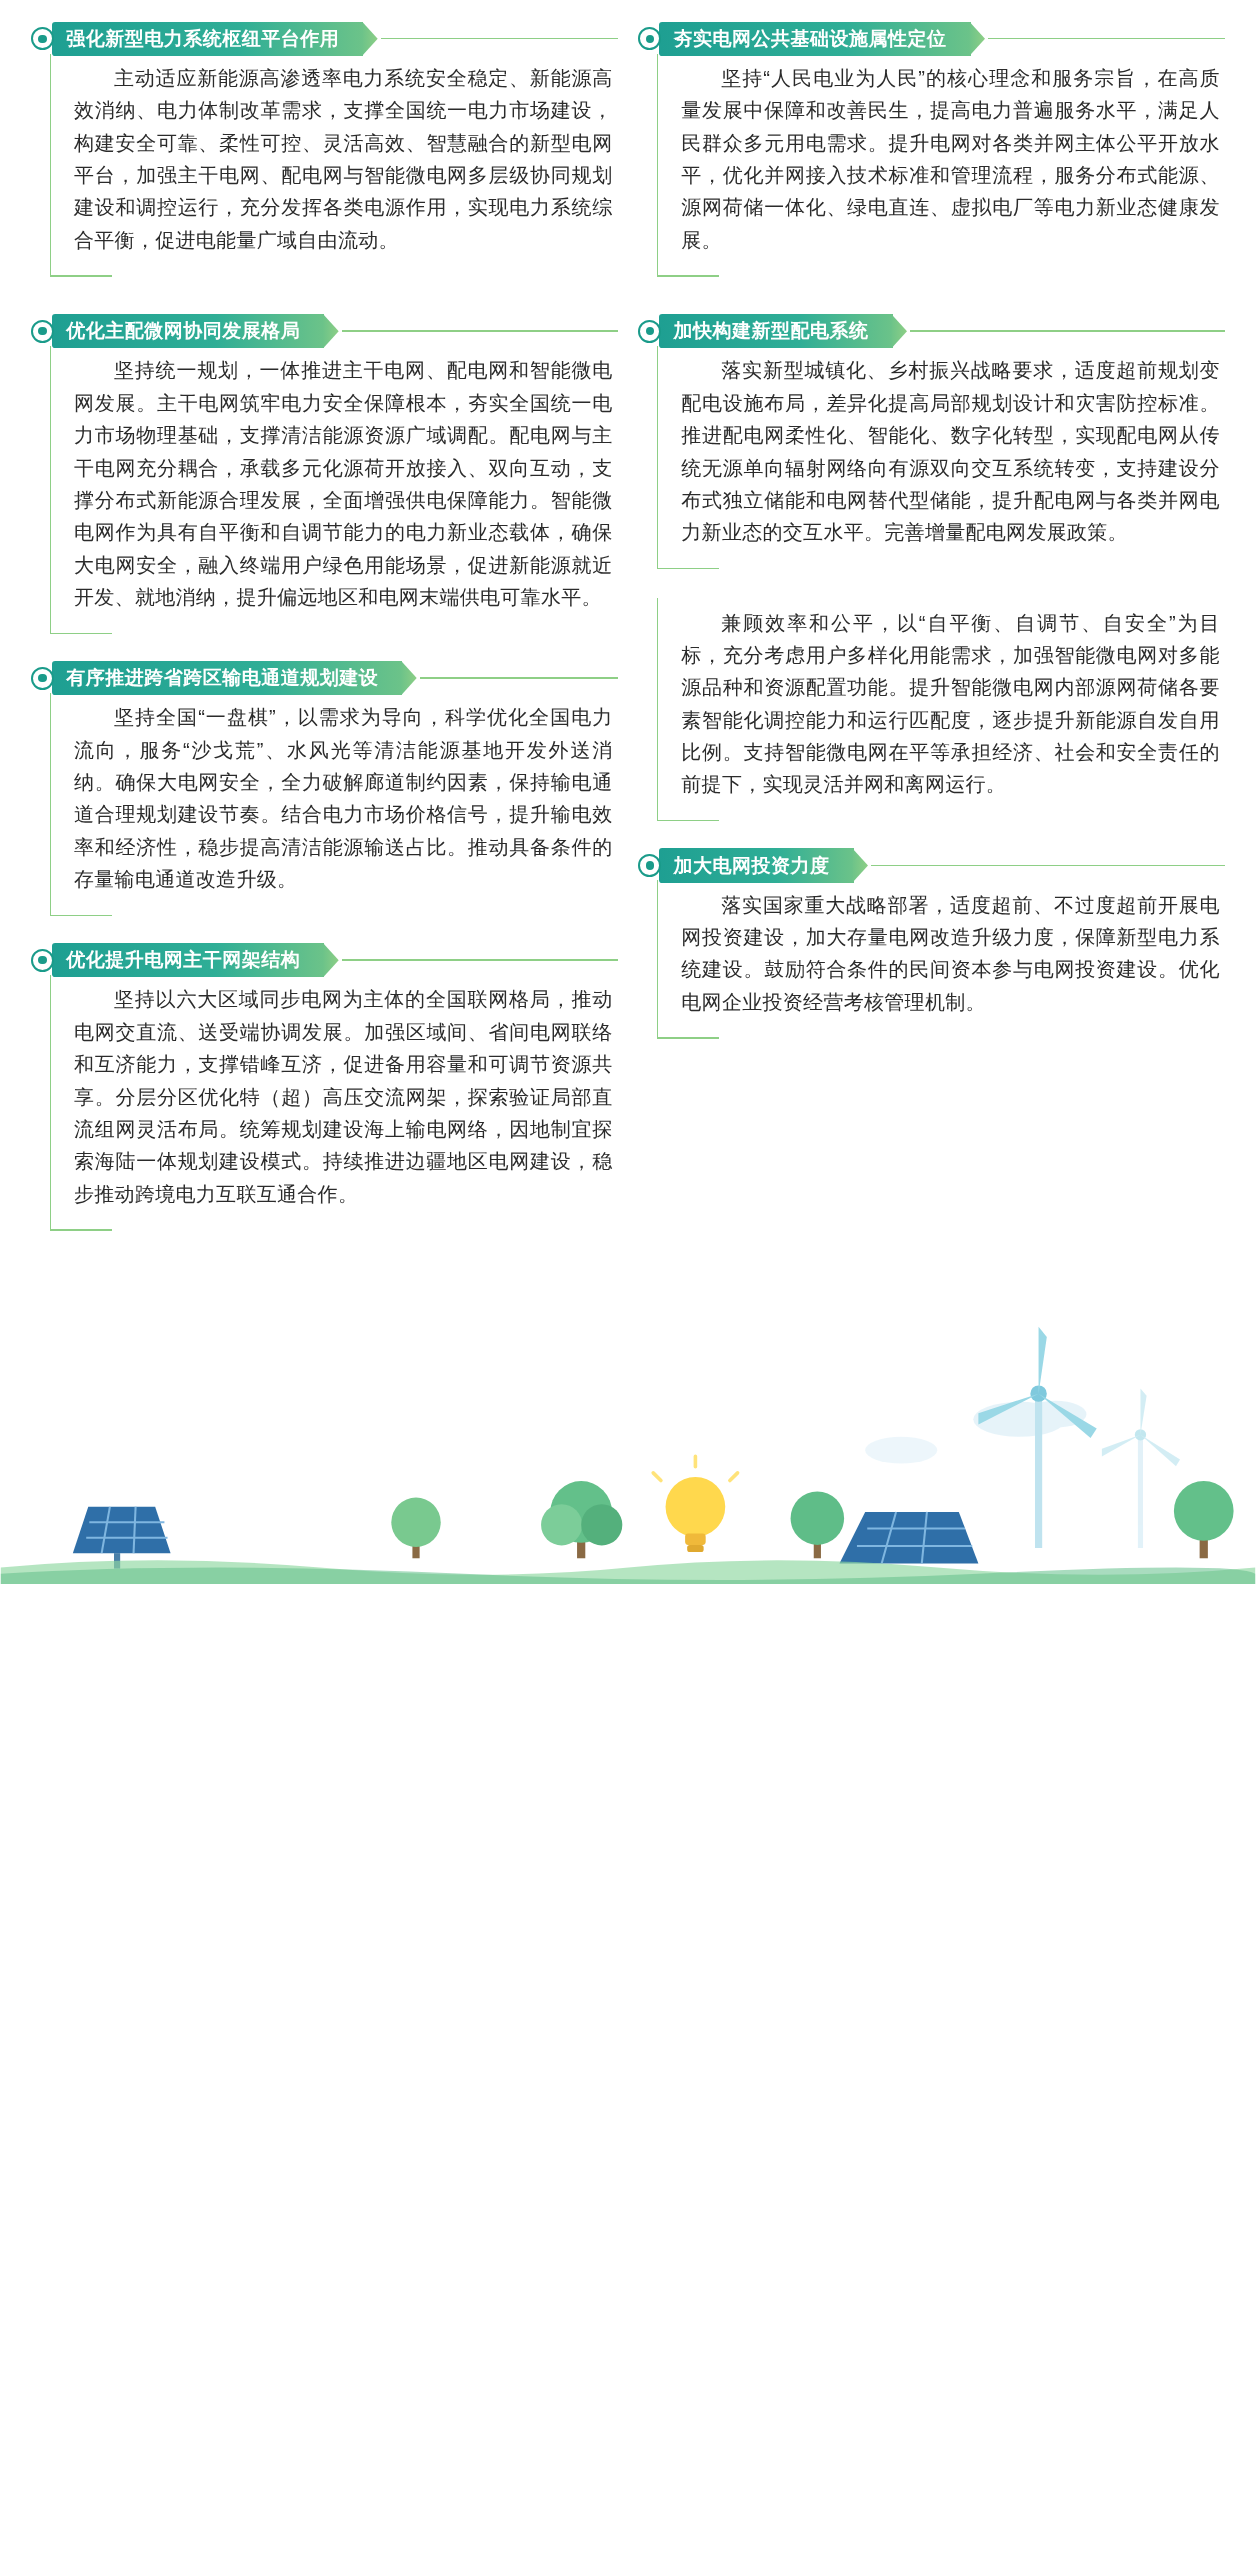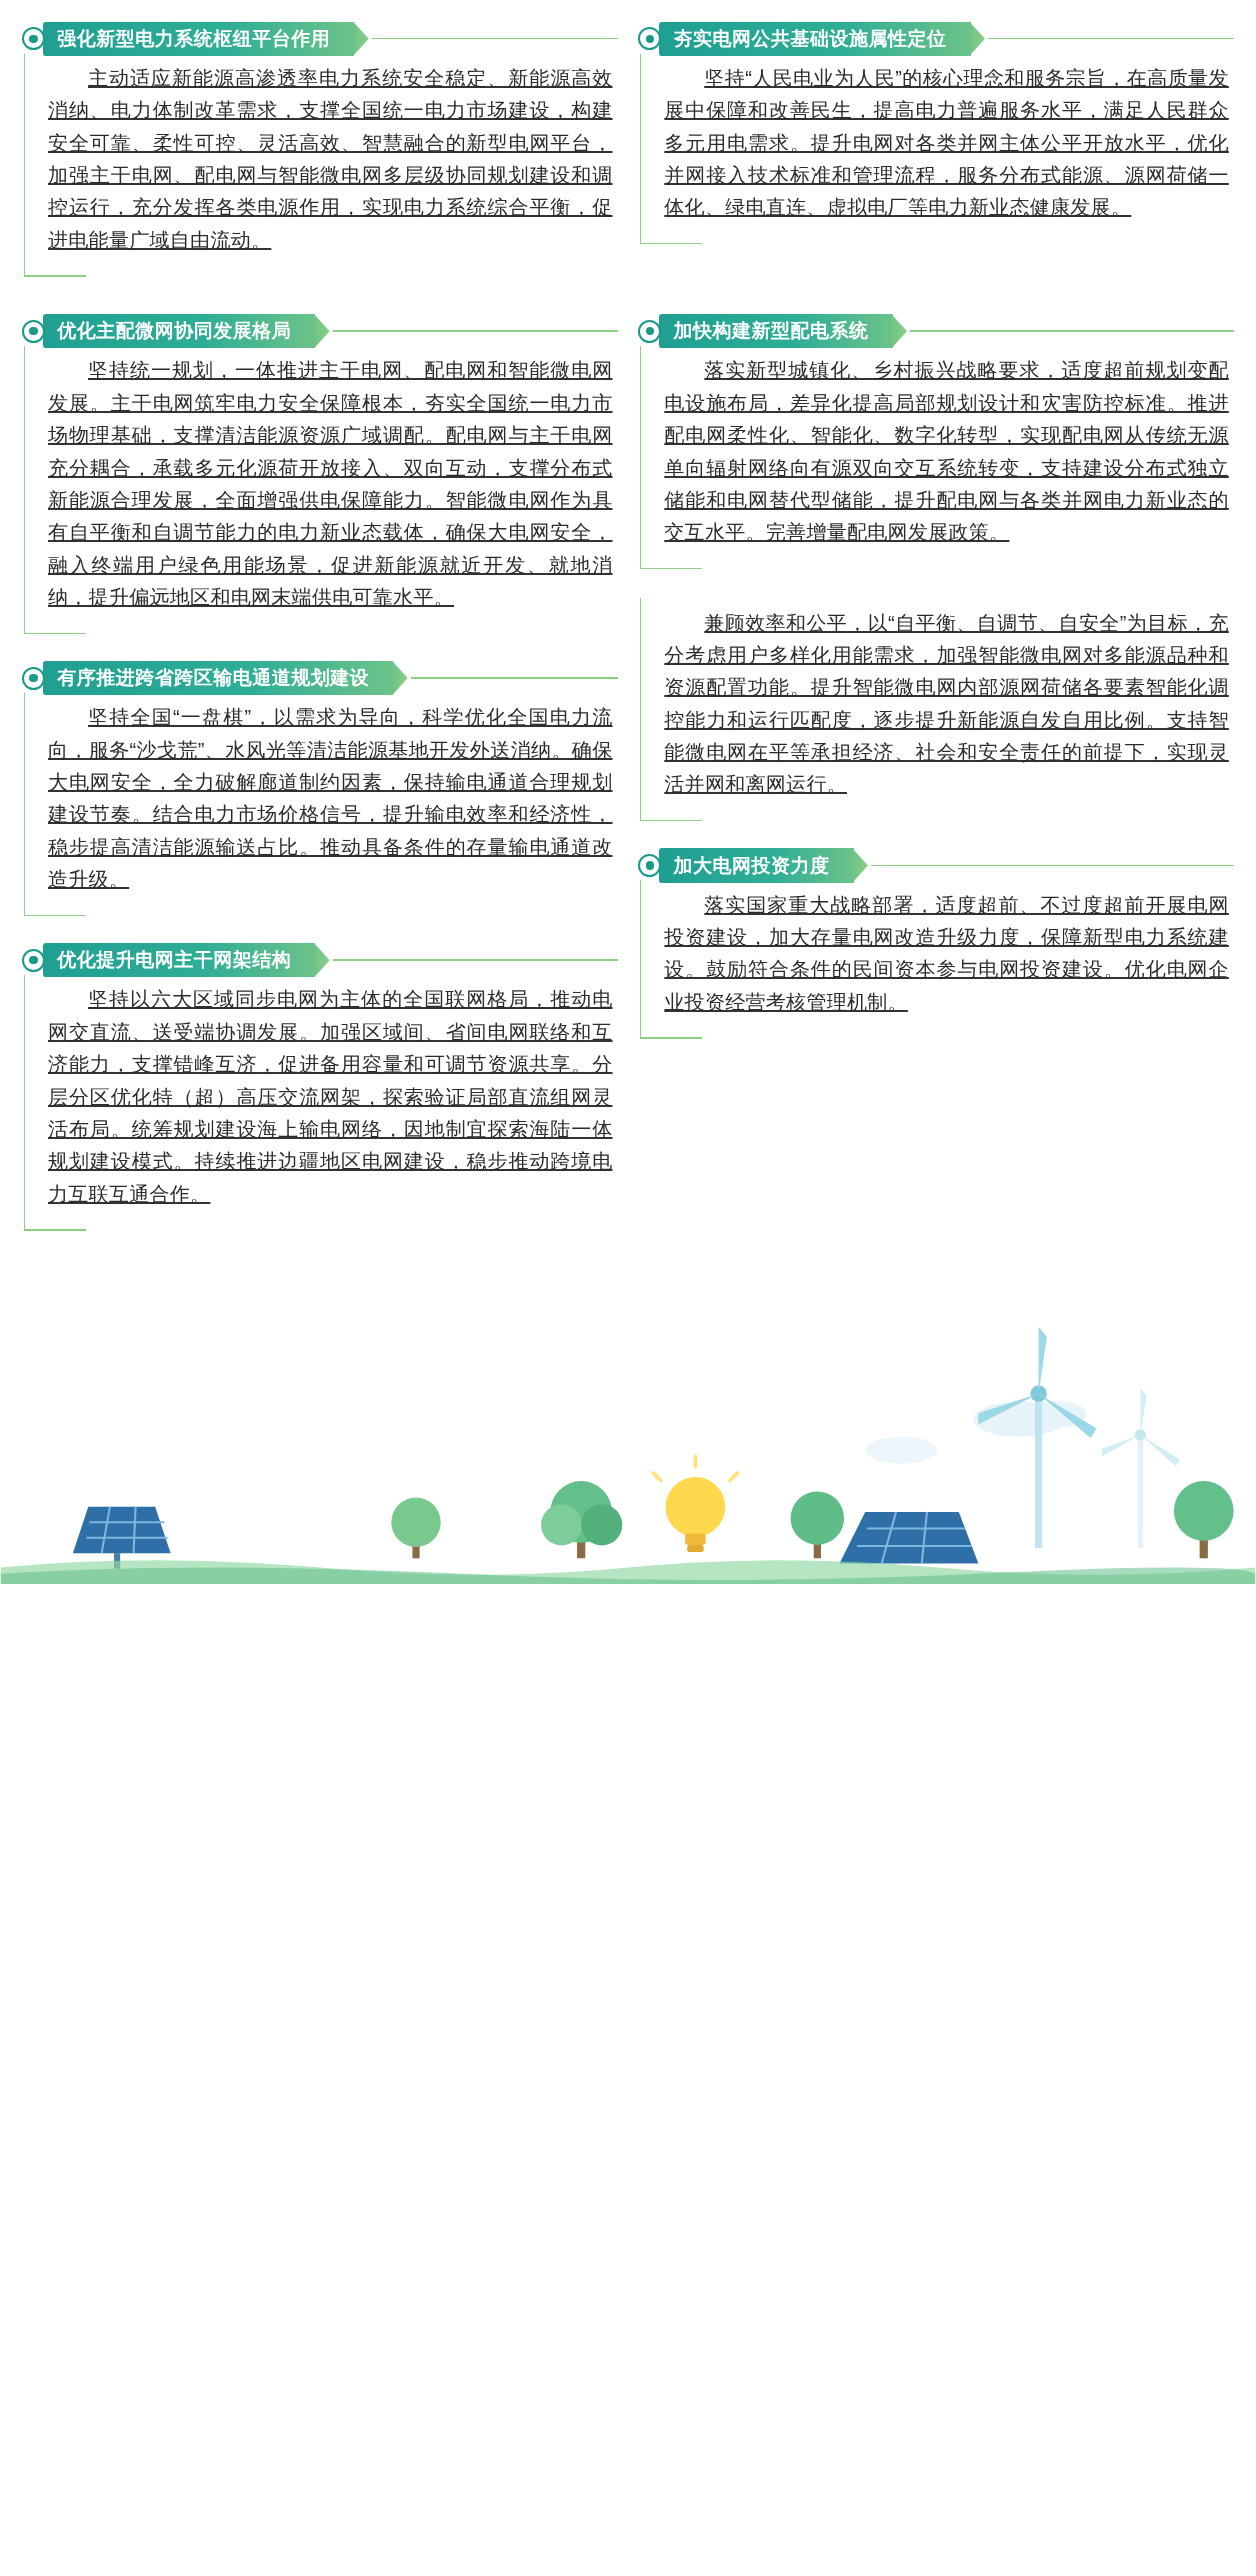--- a/index.html
+++ b/index.html
@@ -57,21 +57,21 @@
     font-weight: bold;
     letter-spacing: 1px;
     line-height: 1;
     white-space: nowrap;
   }
 
   
   .columns {
     display: flex;
     gap: 20.6px;
-    padding: 0 22px;
+    padding: 0 31px;
     box-sizing: border-box;
   }
   .col {
     flex: 1 1 0;
     min-width: 0;
   }
 
   
   .card {
     position: relative;
@@ -128,24 +128,23 @@
     clip-path: polygon(0 0, 100% 50%, 0 100%);
   }
   .card-head-line {
     flex: 1 1 auto;
     height: 1.5px;
     background: #8ecf86;
     margin-left: 17.5px;
   }
   .card-body {
     position: relative;
-    margin-left: 2px;
+    margin-left: 19px;
     border-left: 1.5px solid #8ecf86;
     padding: 8.2px 5.2px 20.6px 23px;
-    text-decoration: underline;
   }
   .card-body:after {
     content: "";
     position: absolute;
     left: -1.5px;
     bottom: 0;
     width: 62px;
     height: 1.5px;
     background: #8ecf86;
   }

